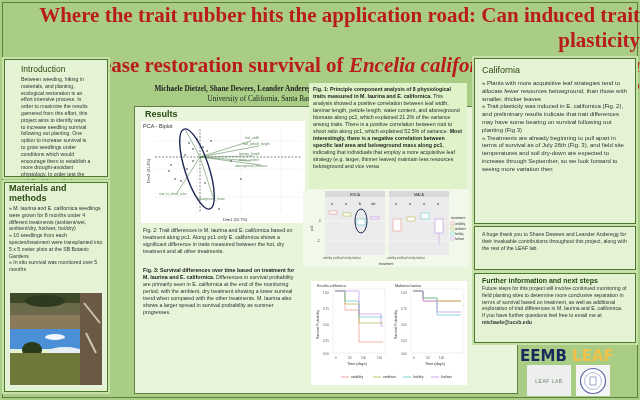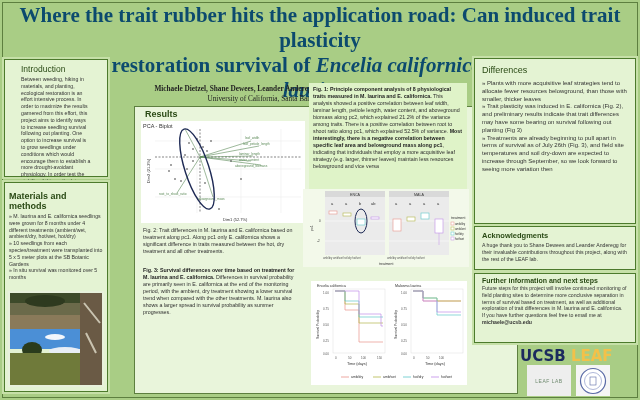--- a/index.html
+++ b/index.html
@@ -1,19 +1,19 @@
 <!DOCTYPE html>
 <html><head>
 <meta charset="utf-8">
 <style>
 *{box-sizing:border-box;margin:0;padding:0}
 html,body{width:640px;height:400px;overflow:hidden}
 body{background:#a9cd85;font-family:"Liberation Sans",sans-serif;color:#2b2b2b;position:relative}
 .frame{position:absolute;left:2px;top:2px;width:636px;height:396px;border:1px solid #5d7f3f}
-.title{position:absolute;left:0;top:3px;width:640px;text-align:center;font-family:"Liberation Serif",serif;font-weight:bold;color:#0c4a6e;font-size:21px;line-height:25px}
+.title{position:absolute;left:0;top:3px;width:640px;text-align:right;font-family:"Liberation Serif",serif;font-weight:bold;color:#b91c1c;font-size:21px;line-height:25px}
 .title i{font-style:italic}
 .panel{position:absolute;background:#e4f3d3;border:1px solid #4c7a2c;box-shadow:0 0 0 2px #c6e0a8}
 .panel h2{font-family:"Liberation Sans",sans-serif;font-weight:normal;color:#2a4a15;font-size:8.5px;margin-bottom:2px}
 .ptext{font-size:5.2px;line-height:6.8px;color:#333}
 .authors{position:absolute;left:130px;top:84px;width:330px;text-align:center;font-family:"Liberation Serif",serif;font-size:7.3px;line-height:10px;color:#222}
 .authors b{font-weight:bold}
 .results{position:absolute;left:136px;top:78px;width:330px;height:315px;background:#e9f5db;border:1px solid #5d7f3f}
 .chartbox{position:absolute;background:#ffffff}
 .cap{position:absolute;font-size:5.3px;line-height:7px;color:#2d2d2d}
 .cap b{font-weight:bold;color:#222}
@@ -27,21 +27,21 @@
 <div class="title">
   <div>Where the trait rubber hits the application road: Can induced trait plasticity</div>
   <div><span>increase restoration survival of </span><i>Encelia californica</i><span> and </span><i>Malosma laurina?</i></div>
 </div>
 
 <div class="panel" style="left:4px;top:59px;width:104px;height:118px;padding:4px 16px">
   <h2>Introduction</h2>
   <div class="ptext">Between weeding, hiking in materials, and planting, ecological restoration is an effort intensive process. In order to maximize the results garnered from this effort, this project aims to identify ways to increase seedling survival following out planting. One option to increase survival is to grow seedlings under conditions which would encourage them to establish a more drought-avoidant physiology. In order test the viability of this method, two species – each representatives of different plant communities – were grown under different watering and temperature conditions to test for significant variance in physiological traits as a result. They were then out planted together in plots and survival was monitored to gauge differences over time.</div>
 </div>
 
-<div class="panel" style="left:4px;top:182px;width:104px;height:210px;padding:8px 4px">
+<div class="panel" style="left:4px;top:182px;width:104px;height:210px;padding:0 4px">
   <h2 style="font-size:9px;font-weight:bold;color:#2a4a15">Materials and methods</h2>
   <div class="ptext">» M. laurina and E. californica seedlings were grown for 8 months under 4 different treatments (ambient/wet, ambient/dry, hot/wet, hot/dry)</div>
   <div class="ptext">» 10 seedlings from each species/treatment were transplanted into 5 x 5 meter plots at the SB Botanic Gardens</div>
   <div class="ptext">» In situ survival was monitored over 5 months</div>
 </div>
 <div class="photos" style="left:8px;top:291px;width:96px;height:96px">
   <svg width="92" height="92" viewBox="0 0 92 92">
     <rect x="0" y="0" width="70" height="35" fill="#6b6a4a"></rect>
     <rect x="0" y="0" width="70" height="10" fill="#3d4a2a"></rect>
     <ellipse cx="35" cy="8" rx="20" ry="6" fill="#2e3a1f"></ellipse>
@@ -229,39 +229,38 @@
         <line x1="92" y1="96" x2="100" y2="96" stroke="#5ec7c9" stroke-width="0.8"></line>
           <text x="102" y="97.4">hot/dry</text>
         <line x1="120" y1="96" x2="128" y2="96" stroke="#c08ce8" stroke-width="0.8"></line>
           <text x="130" y="97.4">hot/wet</text>
       </g>
     </svg>
   </div>
 </div>
 
 <div class="panel" style="left:474px;top:58px;width:162px;height:166px;padding:6px 7px">
-  <h2 style="font-size:9px;margin-bottom:5px">Differences</h2>
+  <h2 style="font-size:9px;margin-bottom:5px">California</h2>
   <div class="ptext" style="font-size:6px;line-height:7.8px">» Plants with more acquisitive leaf strategies tend to allocate fewer resources belowground, than those with smaller, thicker leaves</div>
   <div class="ptext" style="font-size:6px;line-height:7.8px">» Trait plasticity was induced in E. californica (Fig. 2), and preliminary results indicate that trait differences may have some bearing on survival following out planting (Fig 3)</div>
   <div class="ptext" style="font-size:6px;line-height:7.8px">» Treatments are already beginning to pull apart in terms of survival as of July 26th (Fig. 3), and field site temperatures and soil dry-down are expected to increase through September, so we look forward to seeing more variation then</div>
 </div>
 
 <div class="panel" style="left:474px;top:226px;width:162px;height:44px;padding:4px 7px">
-  <h2 style="font-weight:bold;font-size:7.5px">Acknowledgments</h2>
   <div class="ptext">A huge thank you to Shane Dewees and Leander Anderegg for their invaluable contributions throughout this project, along with the rest of the LEAF lab.</div>
 </div>
 
 <div class="panel" style="left:474px;top:273px;width:162px;height:70px;padding:3px 7px">
   <h2 style="font-weight:bold;font-size:7px;margin-bottom:1px">Further information and next steps</h2>
   <div class="ptext">Future steps for this project will involve continued monitoring of field planting sites to determine more conclusive separation in terms of survival based on treatment, as well as additional exploration of trait differences in M. laurina and E. californica.</div>
   <div class="ptext"><span>If you have further questions feel free to email me at </span><b>michaele@ucsb.edu</b></div>
 </div>
 
 <div style="position:absolute;left:520px;top:347px;font-family:'DejaVu Sans',sans-serif;font-weight:bold;font-size:15px;letter-spacing:0px">
-  <span style="color:#1b2a5e">UCSB</span> <span style="color:#f2c14a">LEAF</span>
+  <span style="color:#1b2a5e">EEMB</span> <span style="color:#f2c14a">LEAF</span>
 </div>
 <div style="position:absolute;left:527px;top:365px;width:44px;height:31px;background:#eeeeee;display:flex;align-items:center;justify-content:center">
   <span style="font-size:5px;color:#6f8a6f;letter-spacing:0.5px">LEAF LAB</span>
 </div>
 <div style="position:absolute;left:576px;top:365px;width:34px;height:31px;background:#f5f5f5;display:flex;align-items:center;justify-content:center">
   <svg width="28" height="28" viewBox="0 0 28 28">
     <circle cx="14" cy="14" r="12.5" fill="#fff" stroke="#5a6aa6" stroke-width="1.2"></circle>
     <circle cx="14" cy="14" r="8.5" fill="none" stroke="#7a88bf" stroke-width="0.6"></circle>
     <rect x="11" y="10" width="6" height="8" fill="none" stroke="#5a6aa6" stroke-width="0.6"></rect>
   </svg>

